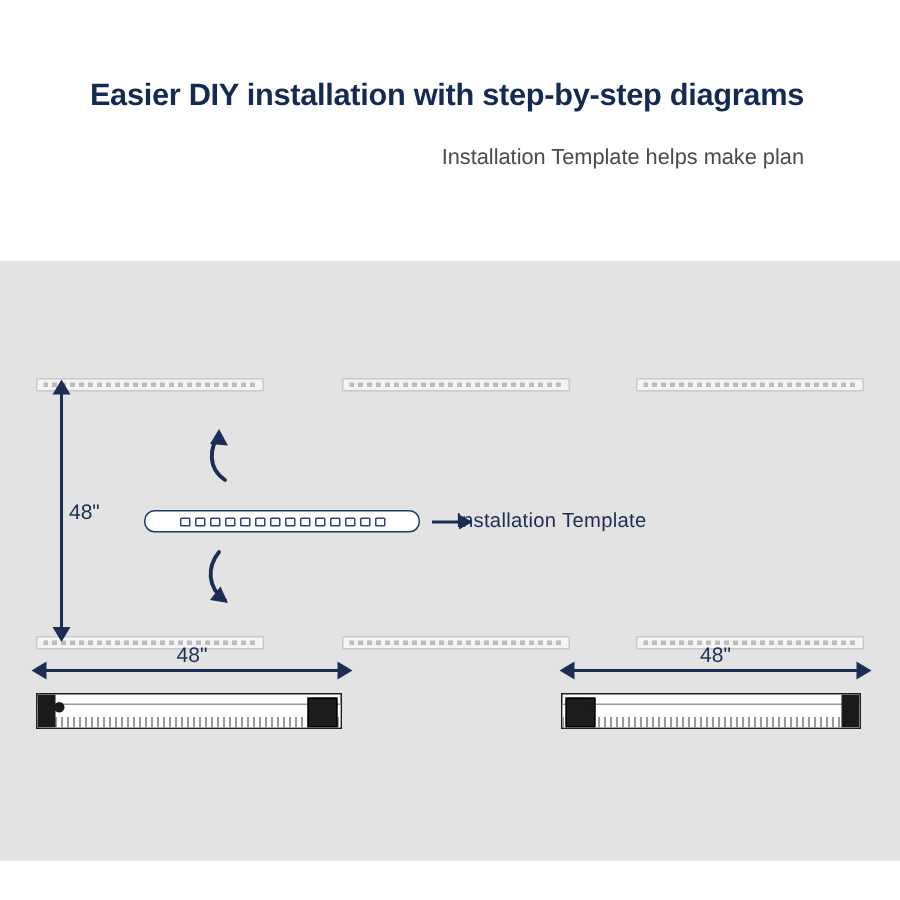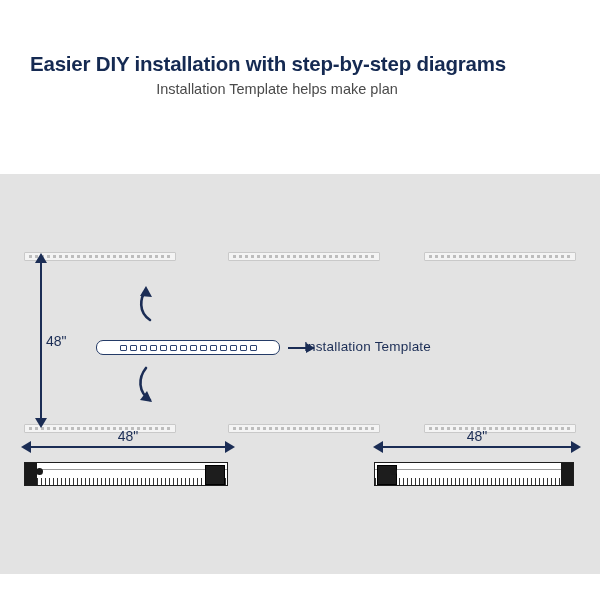--- a/index.html
+++ b/index.html
@@ -19,35 +19,35 @@
     inset: 0;
     background: #ffffff;
   }
 
   
   .header {
     position: absolute;
     left: 0;
     top: 52px;
     width: 536px;
-    text-align: center;
+    text-align: right;
   }
   .title {
     font-size: 20.5px;
     font-weight: bold;
     color: #152a52;
     letter-spacing: -0.2px;
     margin: 0;
     line-height: 1.2;
   }
   .subtitle {
     font-size: 14.5px;
     font-weight: normal;
     color: #4a4a4a;
-    margin: 4px 0 0 0;
+    margin: 20px 0 0 0;
     line-height: 1.2;
     padding-left: 18px;
   }
 
   
   .panel {
     position: absolute;
     left: 0;
     top: 174px;
     width: 600px;

